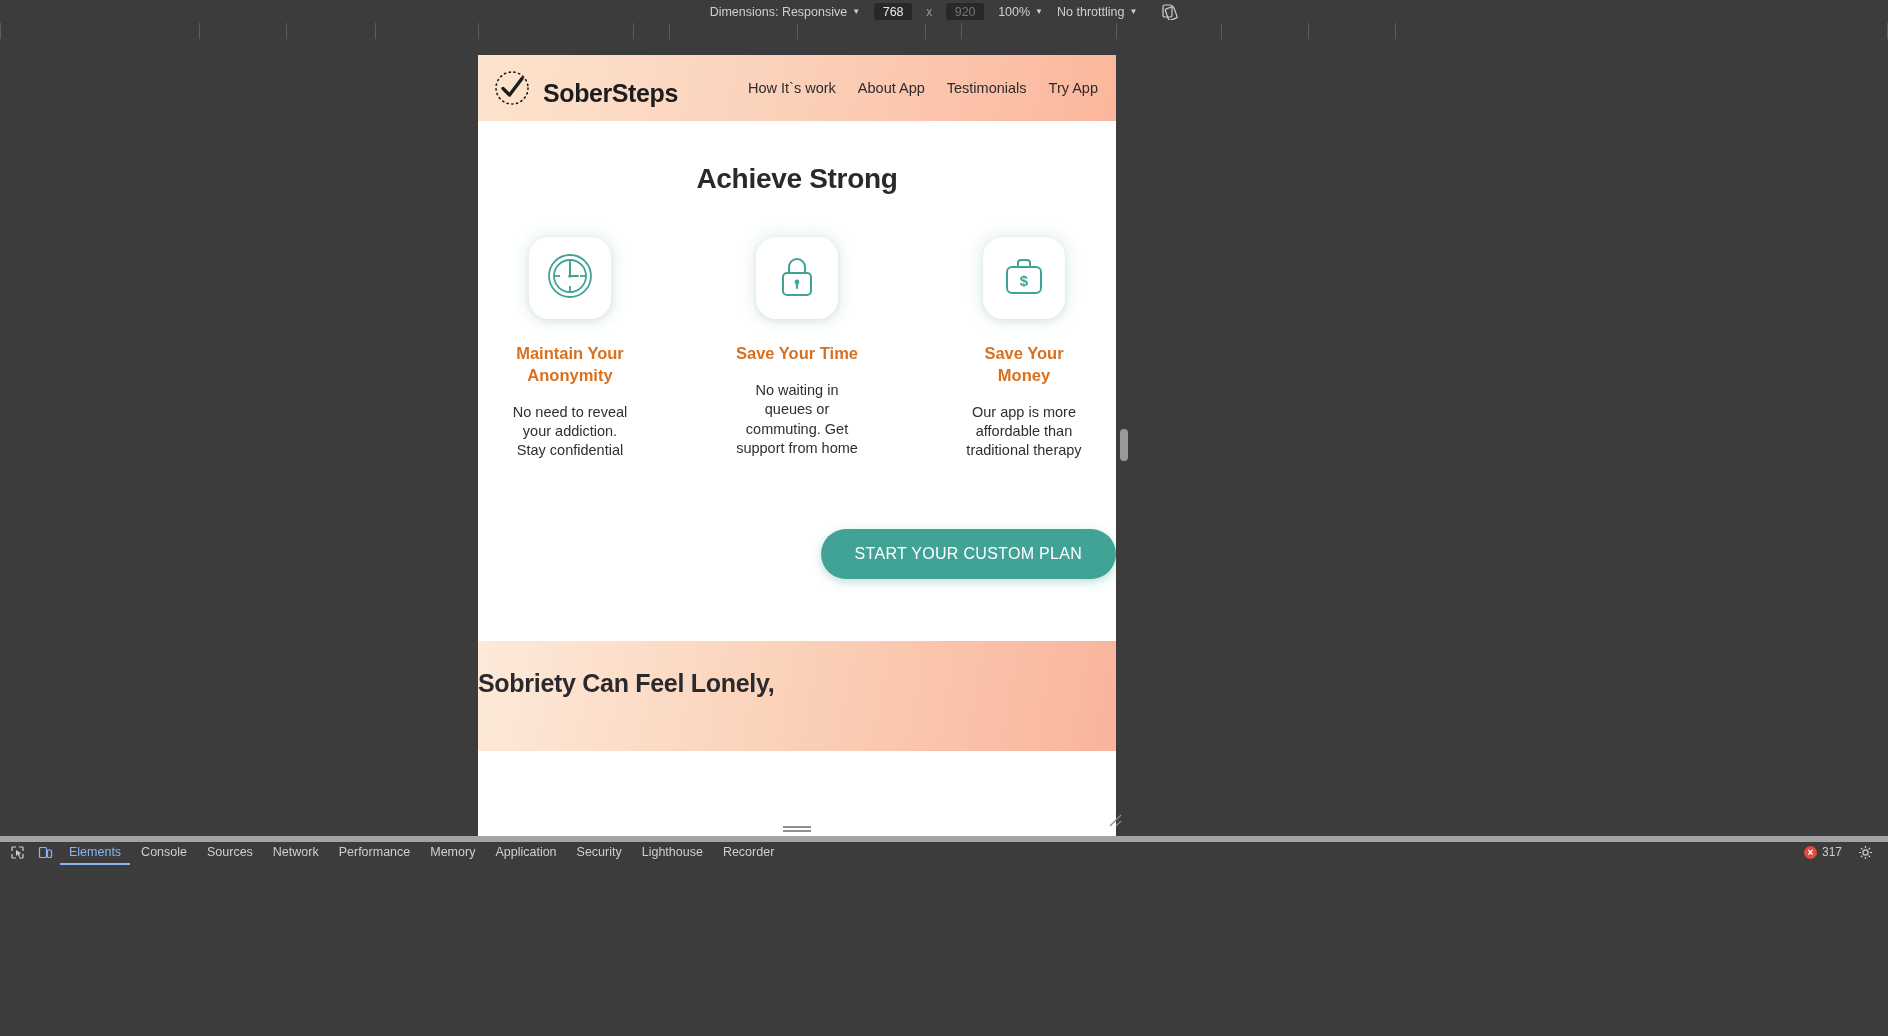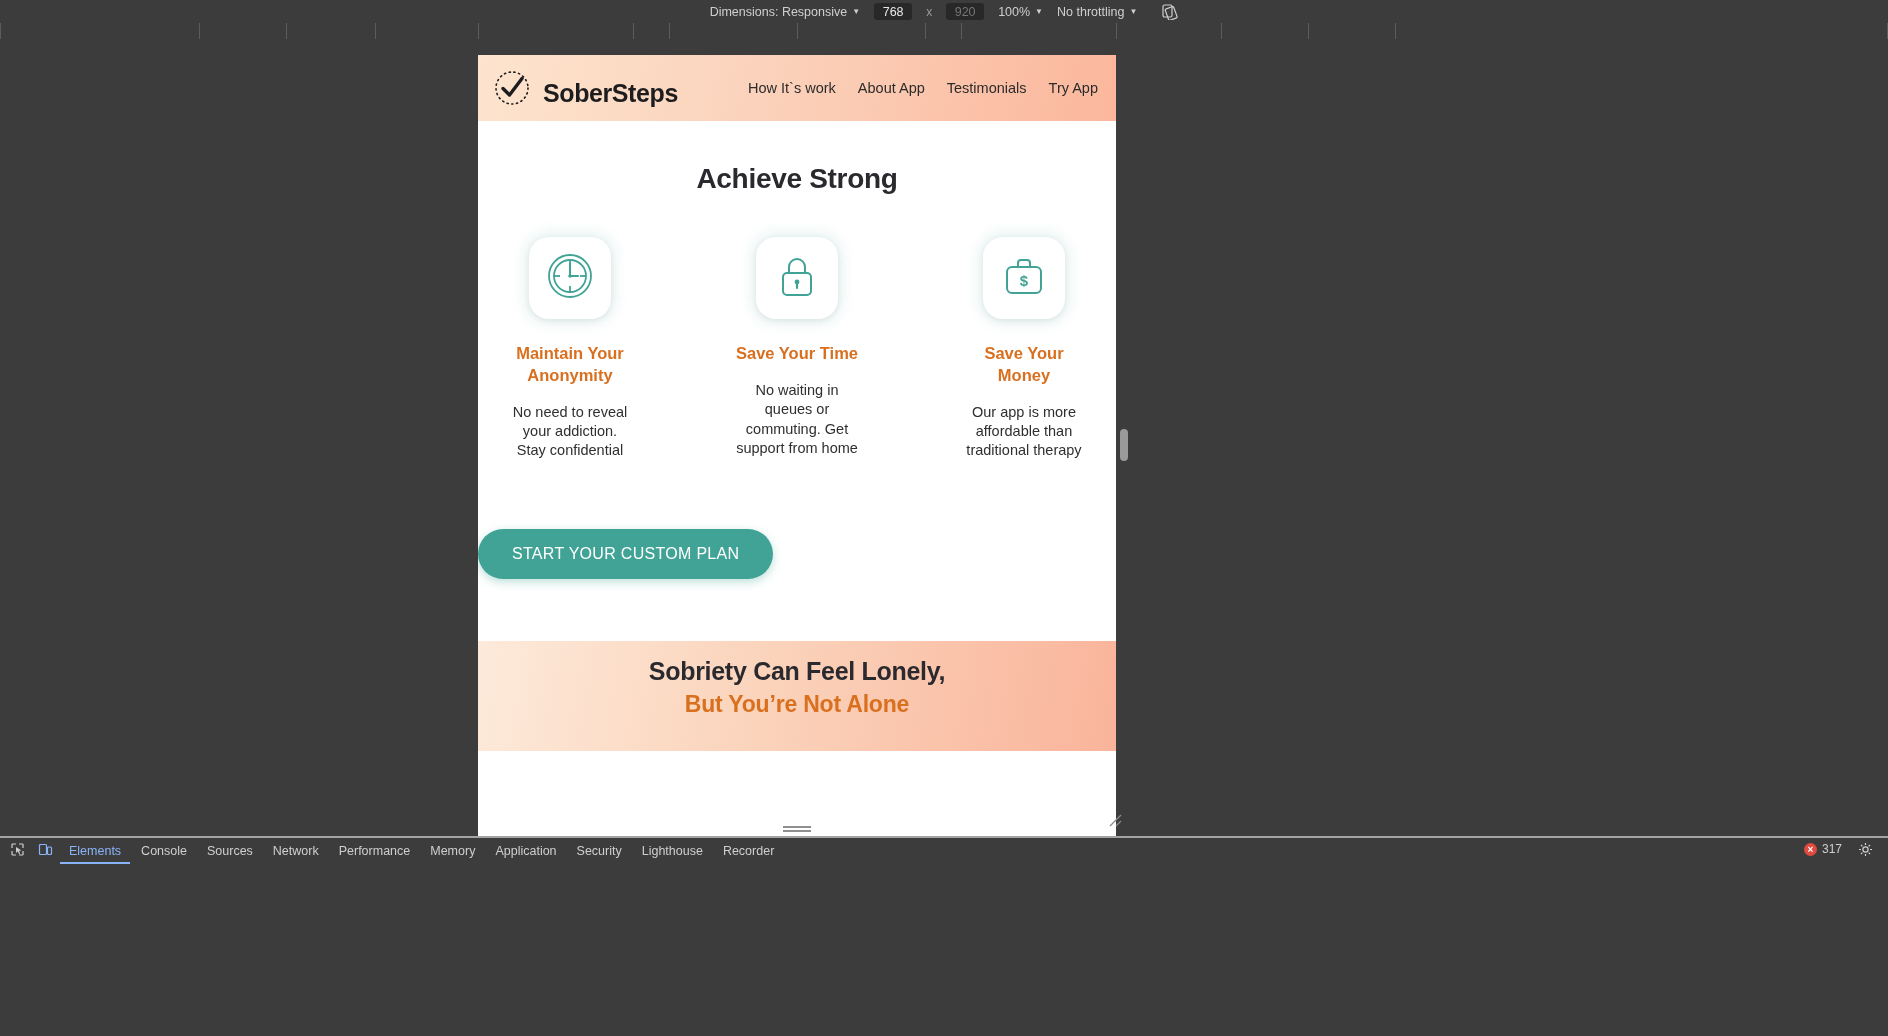--- a/index.html
+++ b/index.html
@@ -92,34 +92,34 @@
   }
   .feature-title {
     margin-top: 24px; font-size: 16.5px; font-weight: bold;
     color: #d9701f; line-height: 1.33;
   }
   .feature-desc {
     margin-top: 16px; font-size: 14.5px; color: #2f2f2f; line-height: 1.33;
   }
 
   
-  #cta-wrap { margin-top: 68px; display: flex; justify-content: flex-start; }
+  #cta-wrap { margin-top: 68px; display: flex; justify-content: flex-end; }
   #cta-button {
     background: #40a395; color: #ffffff; border: none; cursor: pointer;
     font-family: "Liberation Sans", sans-serif;
     font-size: 16px; letter-spacing: 0.3px;
     padding: 0 34px; height: 50px; border-radius: 25px;
     box-shadow: 0 3px 10px rgba(64,163,149,0.35);
   }
 
   
   #bottom-band {
     margin-top: 62px; width: 100%; height: 110px;
     background: linear-gradient(100deg, #fdeada 0%, #fbd3bb 45%, #f9b49b 100%);
-    text-align: center; padding-top: 16px;
+    padding-top: 28px;
   }
   #band-line-1 {
     font-size: 25px; font-weight: bold; color: #2a2a2e; letter-spacing: -0.3px;
   }
   #band-line-2 {
     font-size: 23px; font-weight: bold; color: #d9701f;
     letter-spacing: -0.2px; margin-top: 5px;
   }
 
   #drag-handle {
@@ -129,22 +129,22 @@
     height: 6px;
   }
 
   
   #devtools-tabs {
     position: absolute; left: 0; top: 836px; width: 1888px; height: 200px;
     background: #3c3c3c;
   }
   #tabbar {
     position: absolute; left: 0; top: 0; width: 1888px; height: 26px;
-    display: flex; align-items: flex-start; padding-left: 4px; gap: 2px;
-    border-top: 2px solid #a3a3a3;
+    display: flex; align-items: center; padding-left: 4px; gap: 2px;
+    border-top: 6px solid #a3a3a3;
   }
   .inspect-btn {
     width: 26px; height: 22px; display: flex; align-items: center;
     justify-content: center; cursor: pointer;
   }
   .dt-tab {
     font-size: 12.5px; color: #cfcfcf; padding: 0 9px; height: 26px;
     display: flex; align-items: center; cursor: pointer; white-space: nowrap;
   }
   .dt-tab.active { color: #8ab4f8; box-shadow: inset 0 -2px 0 #8ab4f8; }
@@ -285,21 +285,20 @@
 
       </div>
 
       <div id="cta-wrap">
         <button id="cta-button">START YOUR CUSTOM PLAN</button>
       </div>
     </section>
 
     <section id="bottom-band">
       <div id="band-line-1">Sobriety Can Feel Lonely,</div>
-      <div id="band-line-2">But You’re Not Alone</div>
     </section>
 
     <div id="drag-handle"></div>
   </div>
 
   <div id="page-scroll-handle"></div>
   <div id="resize-corner">
     <svg width="20" height="20" viewBox="0 0 20 20">
       <line x1="17" y1="6" x2="6" y2="17" stroke="#8a8a8a" stroke-width="1.2"></line>
       <line x1="17" y1="12" x2="12" y2="17" stroke="#8a8a8a" stroke-width="1.2"></line>

